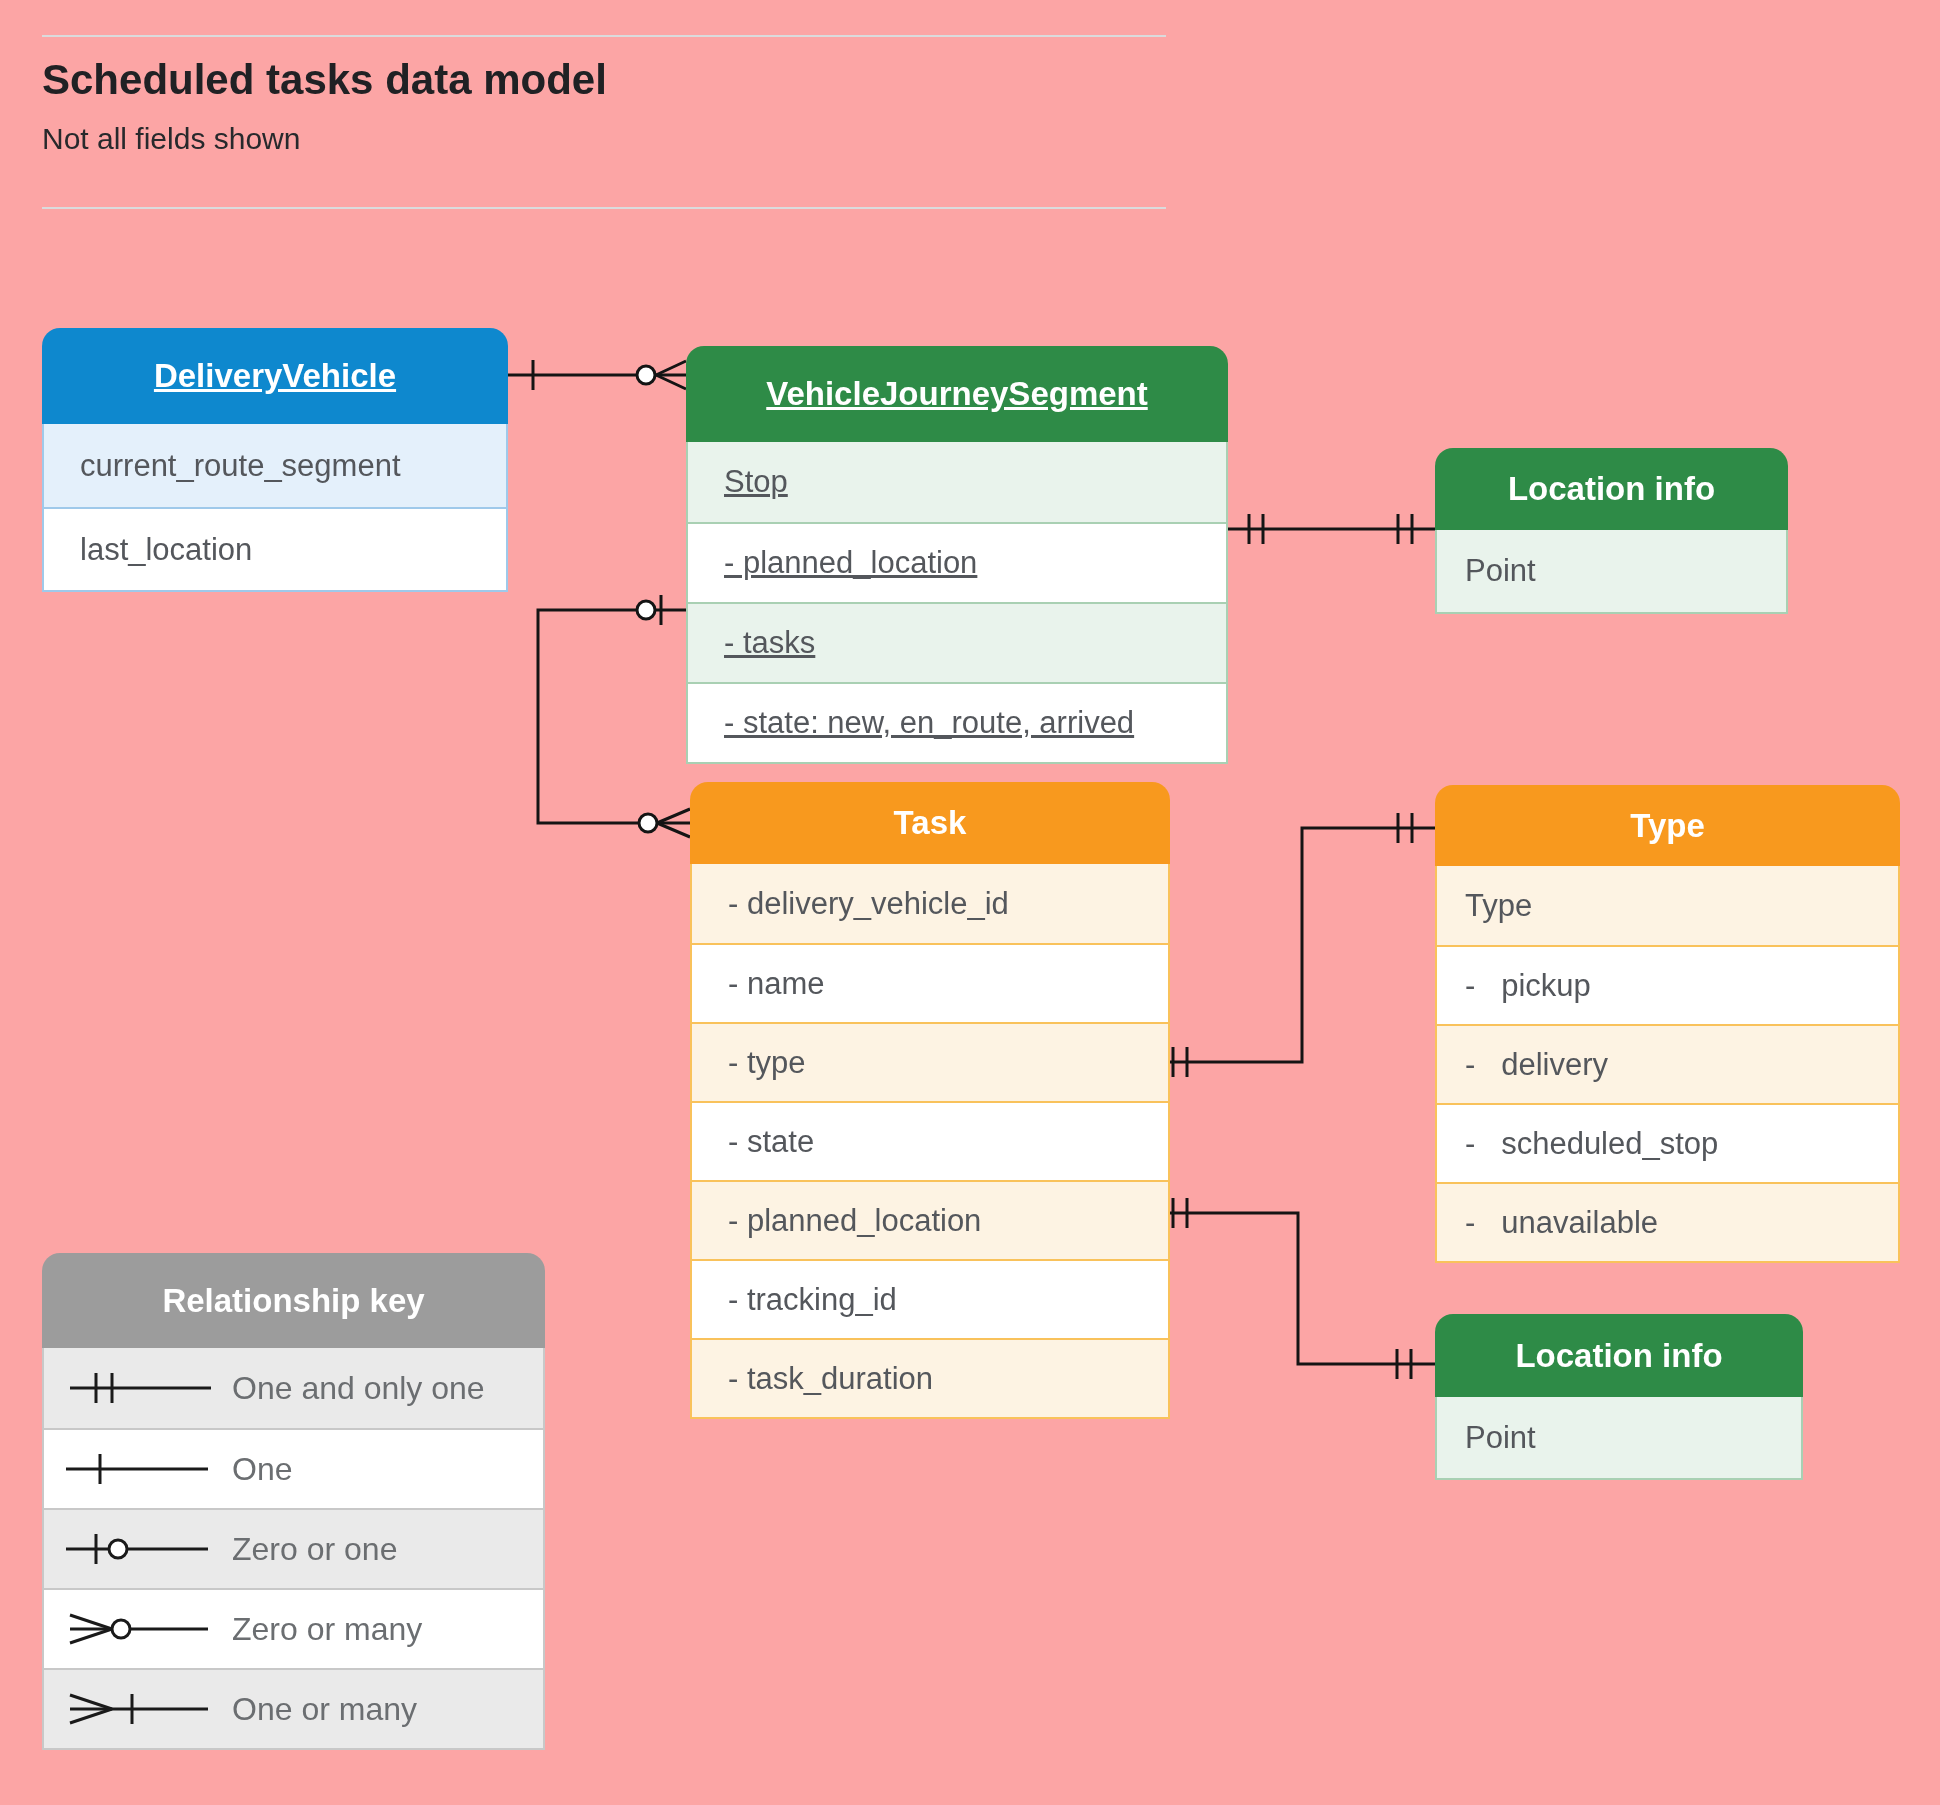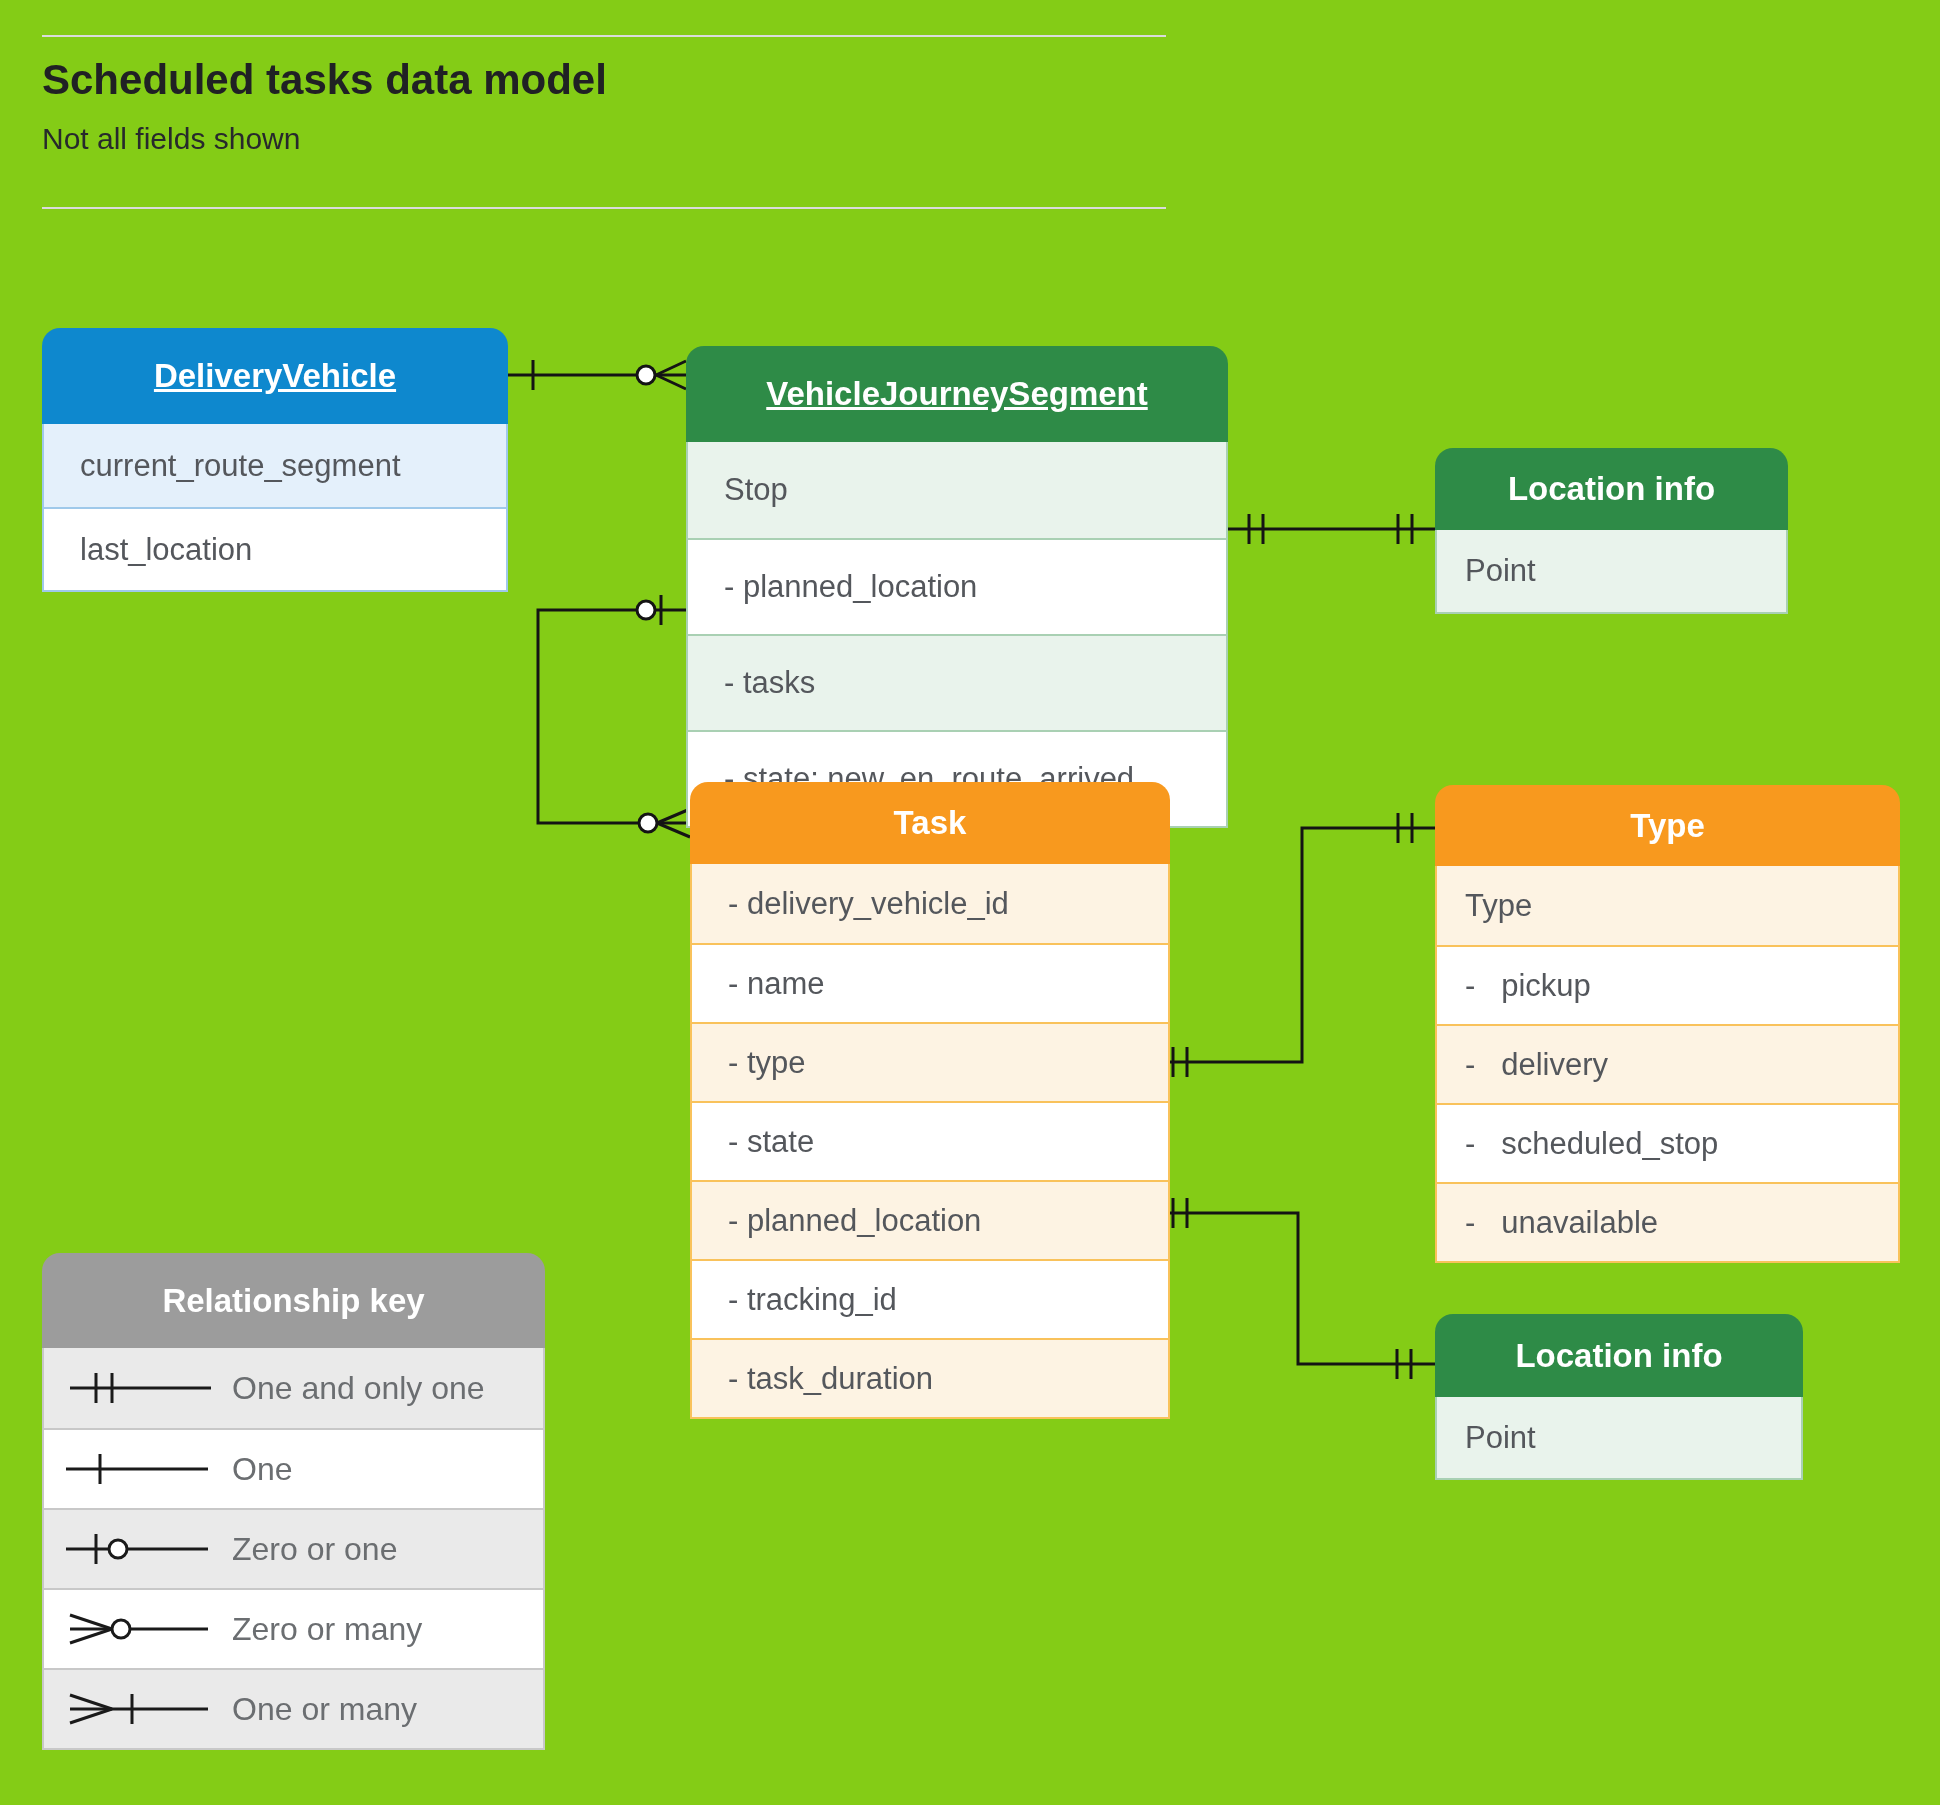--- a/index.html
+++ b/index.html
@@ -1,17 +1,17 @@
 <!DOCTYPE html>
 <html><head>
 <meta charset="utf-8">
 <style>
   html,body{margin:0;padding:0;background:#fff;}
   body{font-family:"Liberation Sans","DejaVu Sans",sans-serif;}
-  #canvas{position:relative;width:1940px;height:1805px;background:#84cc16;overflow:hidden;}
+  #canvas{position:relative;width:1940px;height:1805px;background:#fca5a5;overflow:hidden;}
 
   .divider{position:absolute;height:2px;background:#dadbdc;}
   .page-title{position:absolute;left:42px;top:56px;font-size:42px;font-weight:700;color:#202124;letter-spacing:0;}
   .page-subtitle{position:absolute;left:42px;top:122px;font-size:30px;color:#27292c;}
 
   .entity{position:absolute;}
   .entity .e-header{display:flex;align-items:center;justify-content:center;
     color:#fff;font-weight:700;font-size:33px;border-radius:18px 18px 0 0;background:var(--hd);}
   .entity .e-body{border:2px solid var(--bc);border-top:0;background:#fff;box-sizing:border-box;}
   .entity .e-row{display:flex;align-items:center;box-sizing:border-box;border-top:2px solid var(--bc);
@@ -25,21 +25,21 @@
   .gray  {--hd:#9c9c9c;--bc:#c8c8c8;--tint:#eaeaea;}
 
   .dv .e-header,.vjs .e-header{height:96px;text-decoration:underline;}
   .li-top .e-header{height:82px;}
   .li-bot .e-header{height:83px;}
   .task .e-header{height:82px;}
   .type .e-header{height:81px;}
   .key .e-header{height:95px;margin-top:20px;}
 
   .dv .e-row{height:83px;}
-  .vjs .e-row{height:96px;}
+  .vjs .e-row{height:80px;text-decoration:underline;}
   .li-top .e-row{height:82px;padding-left:28px;}
   .li-bot .e-row{height:81px;padding-left:28px;}
   .task .e-row{height:79px;}
   .type .e-row{height:79px;padding-left:28px;}
 
   .key .e-row{height:80px;position:relative;}
   .key-symbol{position:absolute;left:12px;top:50%;transform:translateY(-50%);}
   .key-label{position:absolute;left:188px;top:50%;transform:translateY(-50%);font-size:32px;color:#6b6e71;}
 
   #connector-layer{position:absolute;left:0;top:0;pointer-events:none;}

